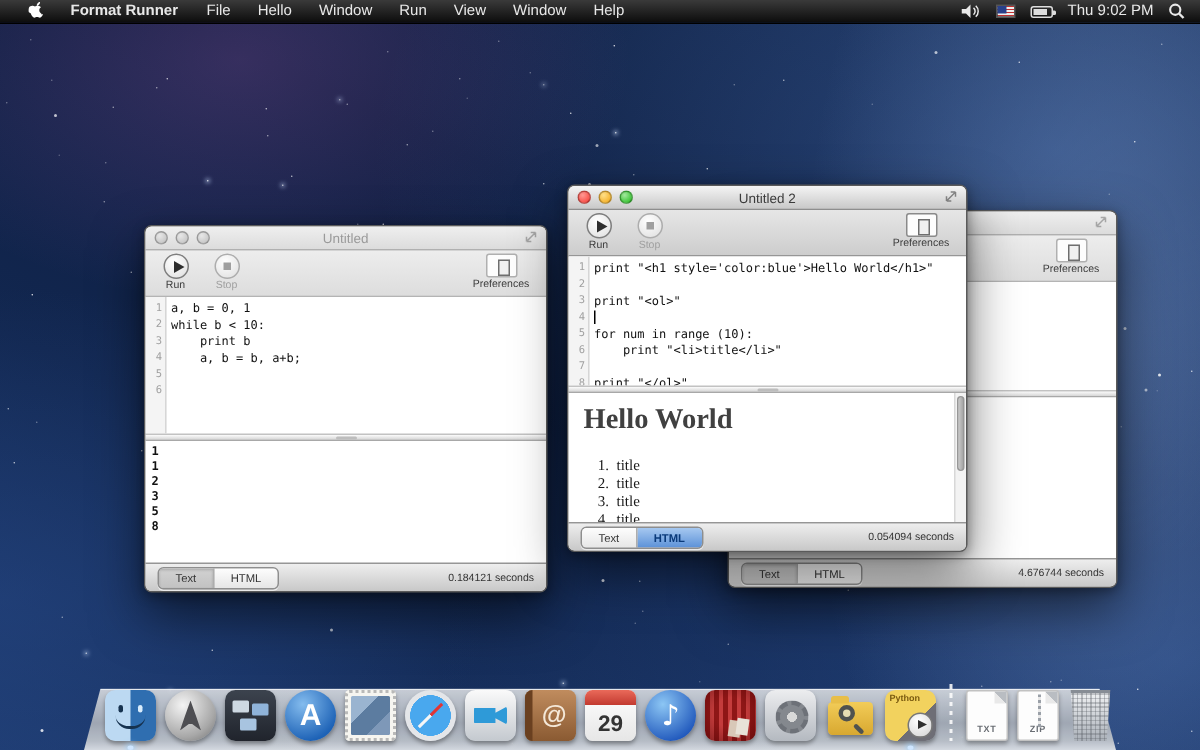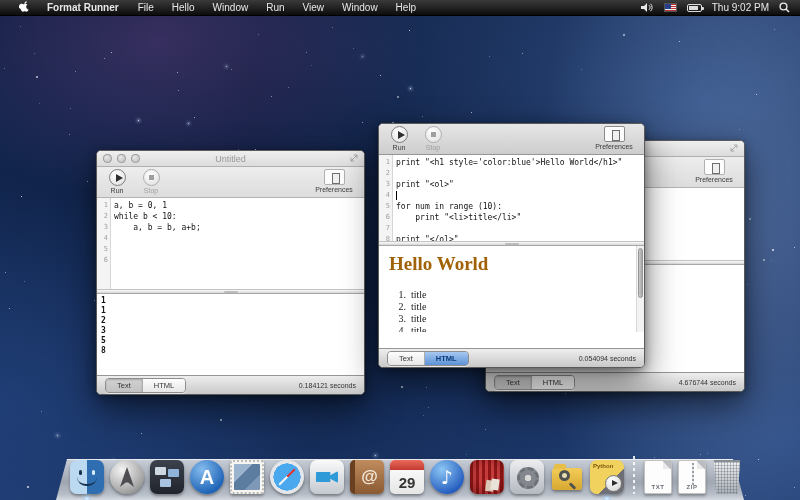--- a/index.html
+++ b/index.html
@@ -84,21 +84,21 @@
     border-top:1px solid #c2c2c2; border-bottom:1px solid #a8a8a8; position:relative; }
   .sphandle { position:absolute; left:50%; top:1px; width:14px; height:2px; margin-left:-7px;
     background:#bdbdbd; border-radius:2px; }
 
   .output-area { background:#fff; position:relative; overflow:hidden; }
   .mono-out { padding:2px 0 0 4px; font-family:"DejaVu Sans Mono", monospace;
     font-size:8px; font-weight:bold; color:#111; }
   .mono-out div { height:10px; line-height:10px; }
 
   .html-out { padding:7px 10px 0; }
-  .html-h1 { font-family:"Liberation Serif", serif; font-weight:bold; font-size:19px; color:#a16207; }
+  .html-h1 { font-family:"Liberation Serif", serif; font-weight:bold; font-size:19px; color:#404040; }
   .html-ol { margin-top:14px; font-family:"Liberation Serif", serif; font-size:10px; color:#1a1a1a; }
   .oli { height:12px; line-height:12px; display:flex; }
   .oln { width:22px; text-align:right; padding-right:5px; }
 
   .vscroll { position:absolute; top:0; bottom:0; right:0; width:8px;
     background:#f3f3f3; border-left:1px solid #d8d8d8; }
   .vthumb { position:absolute; top:2px; left:1px; right:1px; height:50px;
     background:linear-gradient(90deg, #cacaca, #a6a6a6); border:1px solid #979797; border-radius:4px; }
 
   .bottombar { position:absolute; left:0; right:0; bottom:0; height:19px;
@@ -460,20 +460,21 @@
         <div>1</div>
           <div>2</div>
         <div>3</div>
           <div>4</div>
         <div>5</div>
           <div>6</div>
       </div>
       <div class="codecol">
         <div class="cline">a, b = 0, 1</div>
         <div class="cline">while b &lt; 10:</div>
+        <div class="cline">    print b</div>
         <div class="cline">    a, b = b, a+b;</div>
       </div>
     </div>
     <div class="splitter">
         <span class="sphandle"></span>
       </div>
     <div class="output-area">
       <div class="mono-out">
         <div>1</div>
           <div>1</div>
@@ -534,20 +535,33 @@
     <div class="bottombar">
       <span class="seg">
         <span class="sg sel-gray">Text</span>
         <span class="sg">HTML</span>
       </span>
       <span class="secs">4.676744 seconds</span>
     </div>
   </div>
 
   <div class="window" id="win-center">
+    <div class="titlebar">
+      <span class="wtitle">Untitled 2</span>
+      <span class="lights">
+        <span class="light lr"></span>
+        <span class="light ly"></span>
+        <span class="light lg"></span>
+      </span>
+      <span class="fsicon">
+        <svg width="8" height="8" viewBox="0 0 8 8">
+            <path d="M1 7L7 1M7 1H3.8M7 1V4.2M1 7H4.2M1 7V3.8" stroke="#5a5a5a" fill="none"></path>
+          </svg>
+      </span>
+    </div>
     <div class="toolbar">
       <span class="tool">
         <span class="cbtn">
             <span class="play-tri"></span>
           </span>
         <span class="tlabel">Run</span>
       </span>
       <span class="tool disabled">
         <span class="cbtn">
             <span class="stop-sq"></span>

